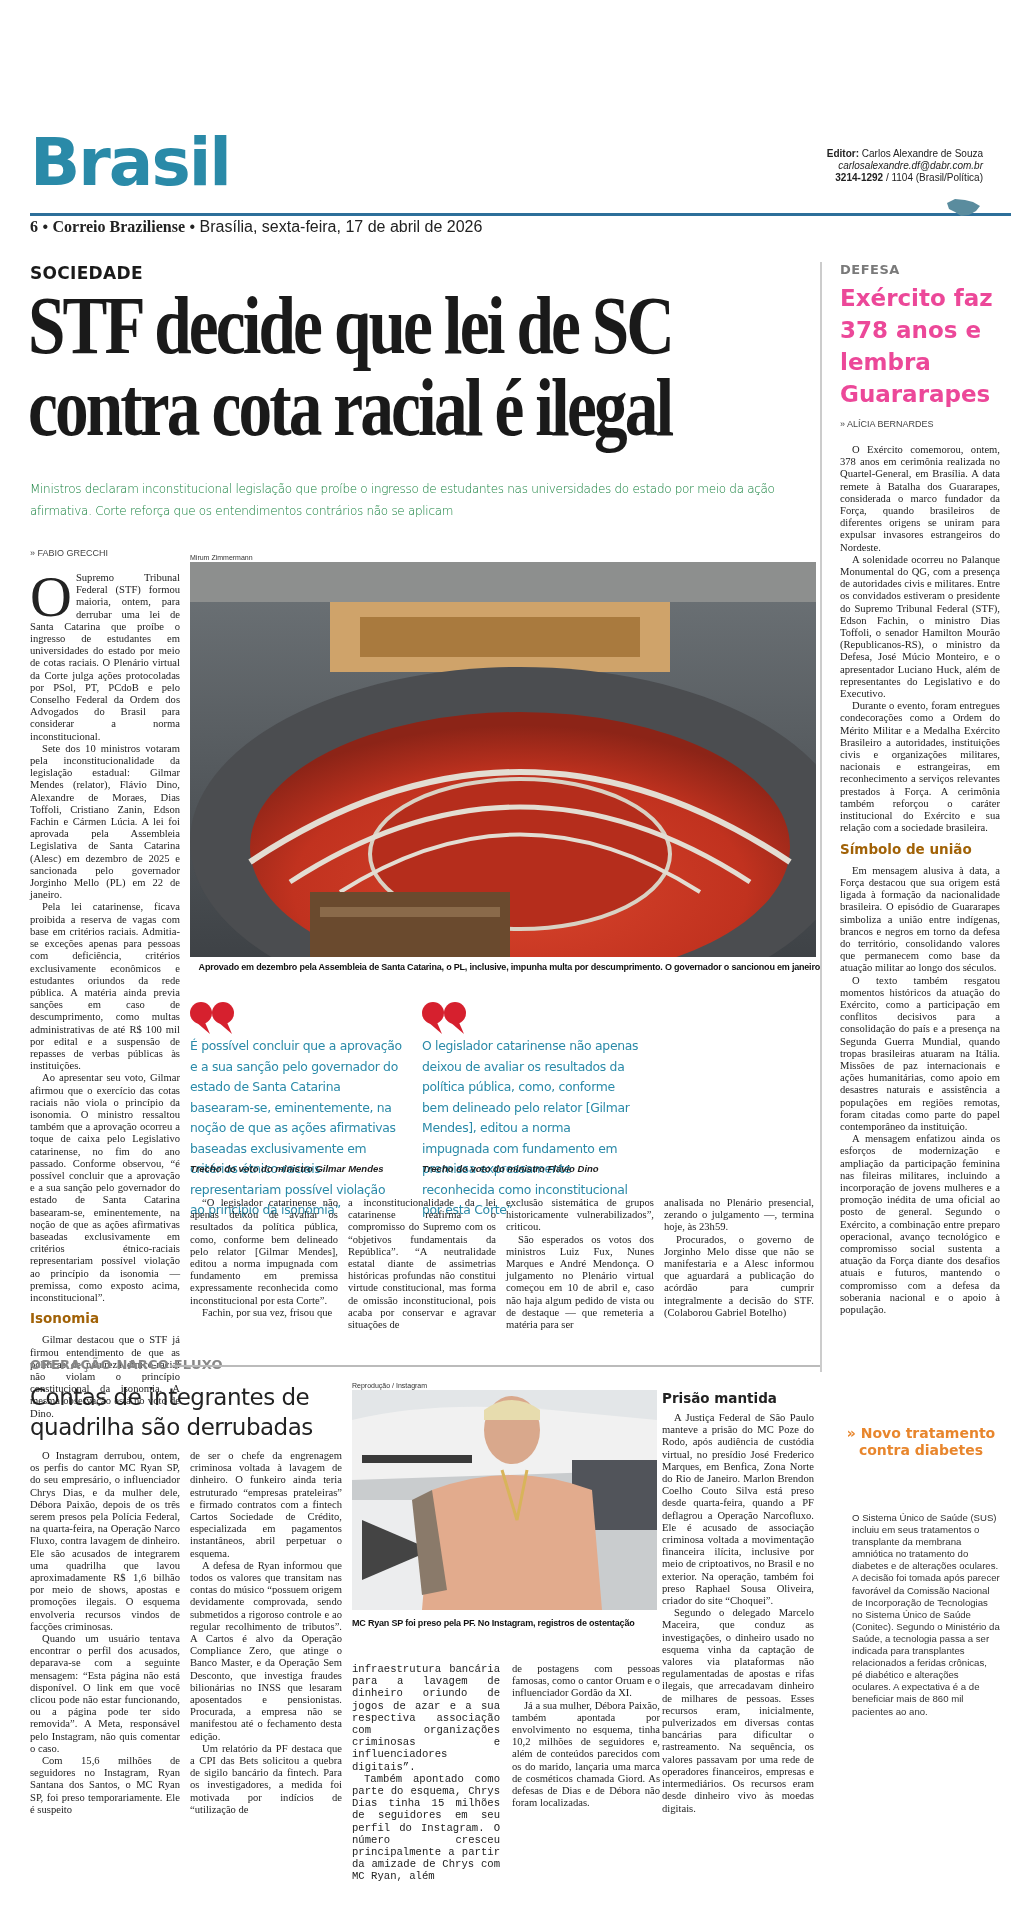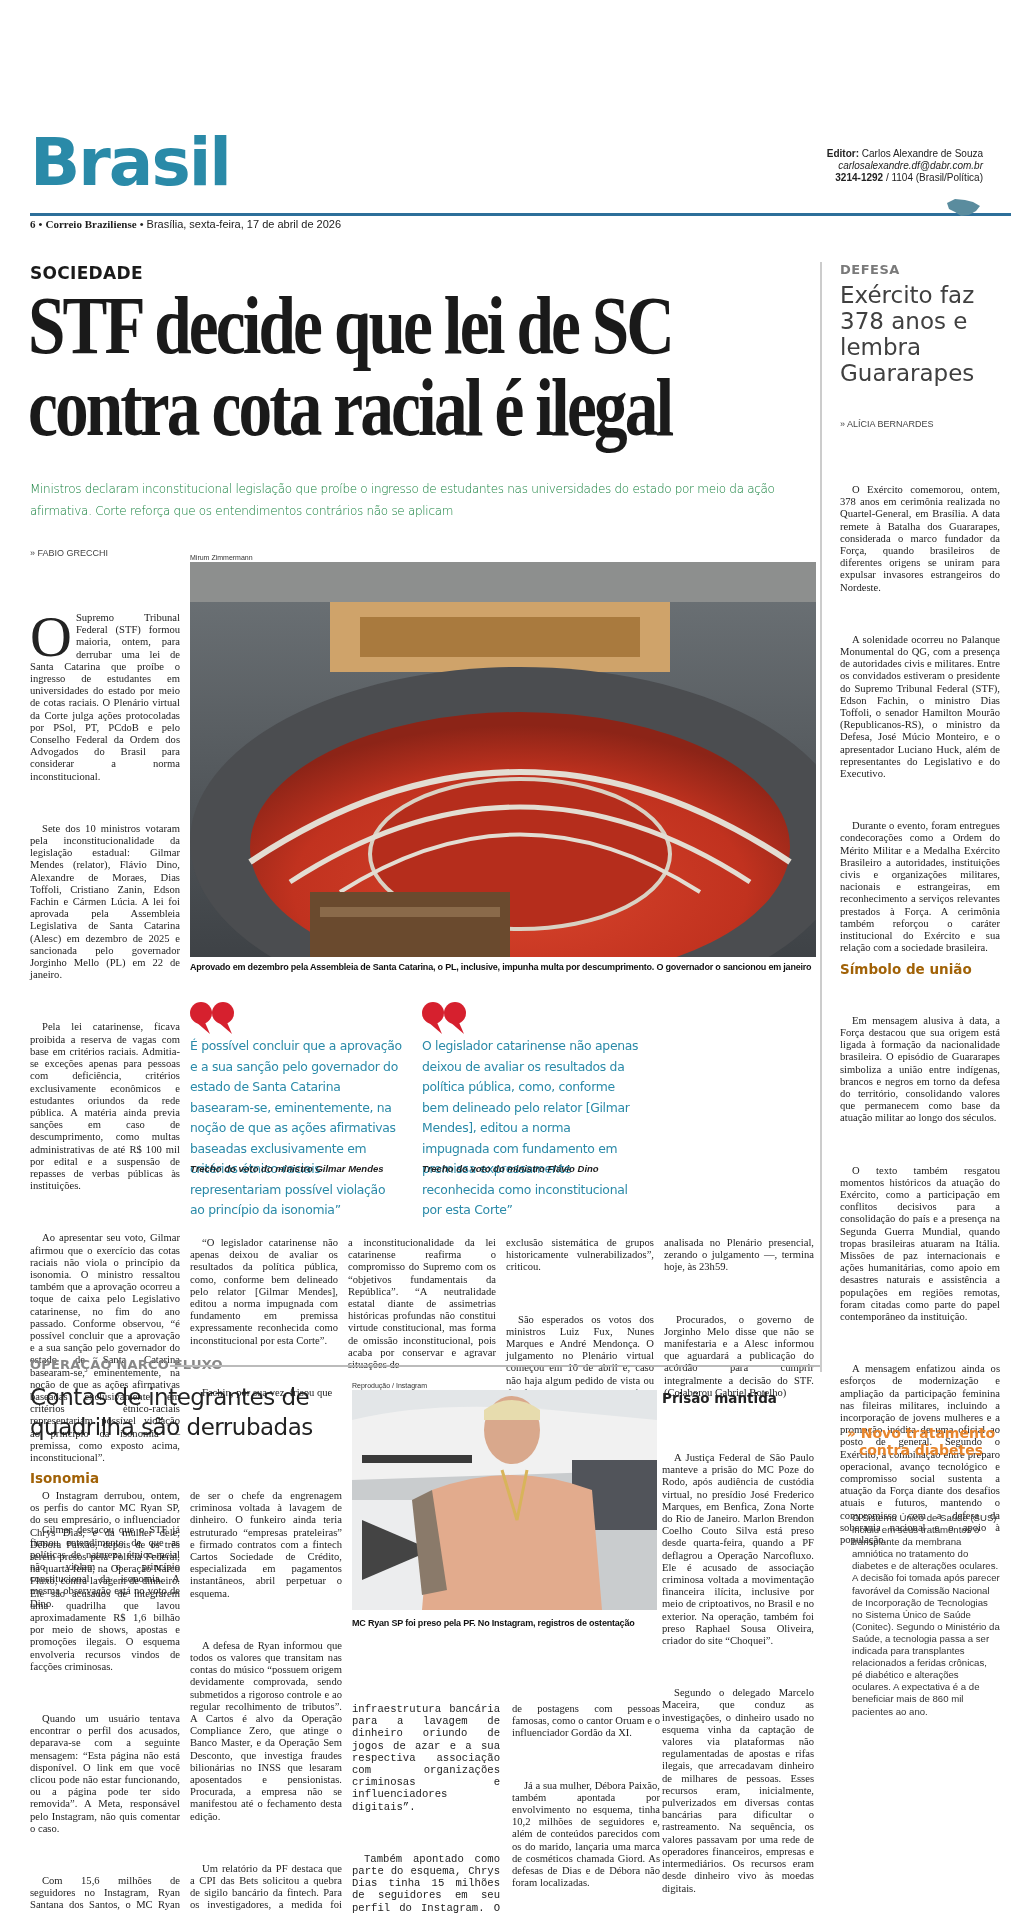--- a/index.html
+++ b/index.html
@@ -3,50 +3,50 @@
 <meta charset="utf-8">
 <style>
   * { box-sizing: border-box; margin: 0; padding: 0; }
   html, body { width: 1011px; height: 1913px; background: #fff; overflow: hidden; }
   body { position: relative; font-family: "Liberation Serif", serif; color: #1a1a1a; }
   .abs { position: absolute; }
 
   
   .brand { left: 30px; top: 130px; font-family: "DejaVu Sans", sans-serif; font-weight: 900; font-size: 66px; color: #2a8aa8; letter-spacing: -2px; line-height: 1; }
   .rule-top { left: 30px; top: 213px; width: 981px; height: 3px; background: #2d6f9a; }
-  .dateline { left: 30px; top: 218px; font-size: 11px; color: #222; font-family: "Liberation Sans", sans-serif; }
+  .dateline { left: 30px; top: 218px; font-size: 16px; color: #222; font-family: "Liberation Sans", sans-serif; }
   .dateline b { font-family: "Liberation Serif", serif; font-weight: bold; }
   .editor { right: 28px; top: 148px; text-align: right; font-family: "Liberation Sans", sans-serif; font-size: 10px; line-height: 12px; color: #222; }
   .editor .ital { font-style: italic; }
   .map-icon { right: 28px; top: 197px; width: 40px; height: 20px; }
 
   
   .kicker { left: 30px; top: 263px; font-family: "DejaVu Sans", sans-serif; font-weight: 900; font-size: 17px; letter-spacing: 0.3px; }
   .headline { left: 28px; top: 285px; width: 790px; font-family: "Liberation Serif", serif; font-size: 82px; line-height: 82px; font-weight: bold; letter-spacing: -3.5px; transform: scaleX(0.82); transform-origin: left top; white-space: nowrap; }
   .subhead { left: 30px; top: 478px; width: 790px; font-family: "DejaVu Sans", sans-serif; font-size: 12px; line-height: 22px; color: #15803d; font-weight: 300; letter-spacing: -0.3px; }
   .byline { left: 30px; top: 548px; font-family: "Liberation Sans", sans-serif; font-size: 9px; color: #444; }
   .photo-credit { font-family: "Liberation Sans", sans-serif; font-size: 7px; color: #333; }
 
   .col { font-family: "Liberation Serif", serif; font-size: 10.6px; line-height: 12.2px; text-align: justify; color: #222; }
-  .col p { text-indent: 12px; margin-top: 40px; }
+  .col p { text-indent: 12px; }
   .col p.noind { text-indent: 0; }
   .dropcap { float: left; font-size: 58px; line-height: 46px; margin: 2px 4px 0 0; font-family: "Liberation Serif", serif; }
   .subtitle-h { font-family: "DejaVu Sans", sans-serif; font-weight: bold; font-size: 13.5px; margin: 8px 0 10px; color: #a16207; }
 
   .photo1 { left: 190px; top: 562px; width: 626px; height: 395px; overflow: hidden; }
   .caption { font-family: "Liberation Sans", sans-serif; font-weight: bold; font-size: 9px; color: #111; letter-spacing: -0.2px; }
 
   .quote-mark { width: 46px; height: 34px; }
   .quote-text { font-family: "DejaVu Sans", sans-serif; font-size: 12.4px; line-height: 20.5px; color: #2a8aa8; letter-spacing: -0.3px; }
   .quote-src { font-family: "Liberation Sans", sans-serif; font-style: italic; font-weight: bold; font-size: 9.5px; color: #222; }
 
   
   .vrule { left: 820px; top: 262px; width: 2px; height: 1110px; background: #ccc; }
   .side-kicker { left: 840px; top: 262px; font-family: "DejaVu Sans", sans-serif; font-size: 13px; font-weight: bold; color: #7a7a7a; letter-spacing: 0.5px; }
-  .side-title { left: 840px; top: 282px; font-family: "DejaVu Sans", sans-serif; font-size: 23px; line-height: 26px; color: #404040; font-weight: 400; }
+  .side-title { left: 840px; top: 282px; font-family: "DejaVu Sans", sans-serif; font-size: 23px; line-height: 32px; color: #ec4899; font-weight: 700; }
   .side-byline { left: 840px; top: 419px; font-family: "Liberation Sans", sans-serif; font-size: 9px; color: #444; }
 
   .nova { left: 836px; top: 1425px; width: 170px; font-family: "DejaVu Sans", sans-serif; font-weight: bold; font-size: 14px; line-height: 17px; color: #e8862d; text-align: center; }
   .nova-body { left: 852px; top: 1512px; width: 148px; font-family: "Liberation Sans", sans-serif; font-size: 9.6px; line-height: 12.1px; color: #333; }
 
   
   .sec2-label { left: 30px; top: 1357px; font-family: "DejaVu Sans", sans-serif; font-size: 13px; color: #888; font-weight: bold; letter-spacing: 0.2px; }
   .sec2-rule { left: 170px; top: 1365px; width: 650px; height: 2px; border-top: 1px solid #bbb; border-bottom: 1px solid #bbb; }
   .sec2-title { left: 30px; top: 1382px; font-family: "DejaVu Sans", sans-serif; font-size: 23px; line-height: 30px; color: #222; letter-spacing: -0.5px; }
   .photo2 { left: 352px; top: 1390px; width: 305px; height: 220px; overflow: hidden; }
@@ -109,21 +109,21 @@
     <ellipse cx="330" cy="280" rx="330" ry="175" fill="#4b4d50"></ellipse>
     <ellipse cx="330" cy="285" rx="270" ry="135" fill="url(#floor)"></ellipse>
     <ellipse cx="330" cy="292" rx="150" ry="75" fill="#b52d1c" stroke="#d9d1c3" stroke-width="4"></ellipse>
     <path d="M60 300 Q330 120 600 300" fill="none" stroke="#e3ddd2" stroke-width="6"></path>
     <path d="M100 320 Q330 170 560 320" fill="none" stroke="#e3ddd2" stroke-width="5"></path>
     <path d="M150 330 Q330 215 510 330" fill="none" stroke="#e3ddd2" stroke-width="4"></path>
     <rect x="120" y="330" width="200" height="65" fill="#6a4a2e"></rect>
     <rect x="130" y="345" width="180" height="10" fill="#8a6a4a"></rect>
   </svg>
 </div>
-<div class="abs caption" style="left:190px; top:962px; width:630px;">Aprovado em dezembro pela Assembleia de Santa Catarina, o PL, inclusive, impunha multa por descumprimento. O governador o sancionou em janeiro</div>
+<div class="abs caption" style="left:190px; top:962px; width:630px;text-align:right;">Aprovado em dezembro pela Assembleia de Santa Catarina, o PL, inclusive, impunha multa por descumprimento. O governador o sancionou em janeiro</div>
 
 <svg class="abs quote-mark" style="left:190px; top:1000px;" viewBox="0 0 46 34">
   <circle cx="11" cy="13" r="11" fill="#d6202e"></circle>
     <path d="M14 20 L20 34 L6 22 Z" fill="#d6202e"></path>
   <circle cx="33" cy="13" r="11" fill="#d6202e"></circle>
     <path d="M36 20 L42 34 L28 22 Z" fill="#d6202e"></path>
 </svg>
 <div class="abs quote-text" style="left:190px; top:1036px; width:212px; white-space:normal;">É possível concluir que a aprovação e a sua sanção pelo governador do estado de Santa Catarina basearam-se, eminentemente, na noção de que as ações afirmativas baseadas exclusivamente em critérios étnico-raciais representariam possível violação ao princípio da isonomia”</div>
 <div class="abs quote-src" style="left:190px; top:1163px;">Trecho do voto do ministro Gilmar Mendes</div>
 

